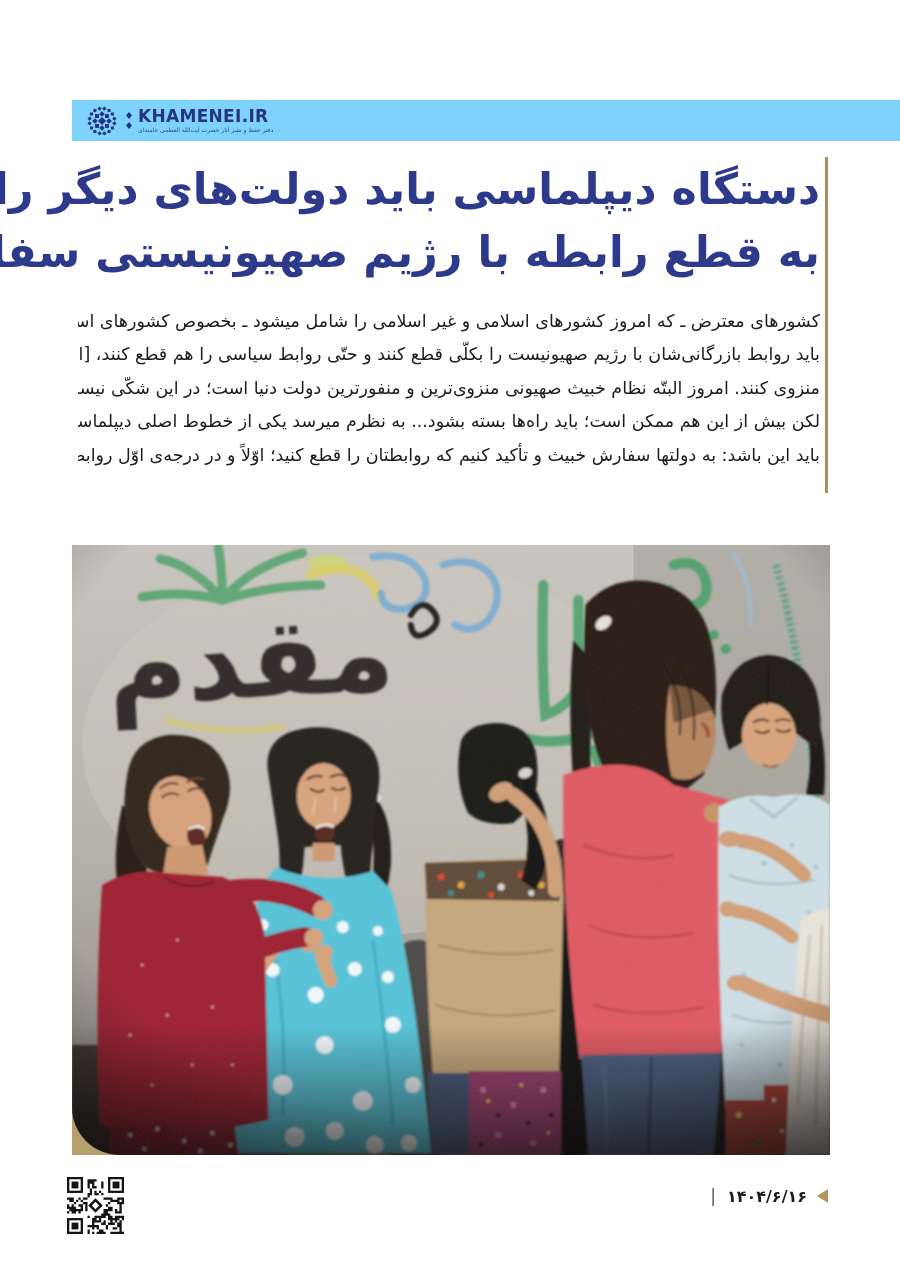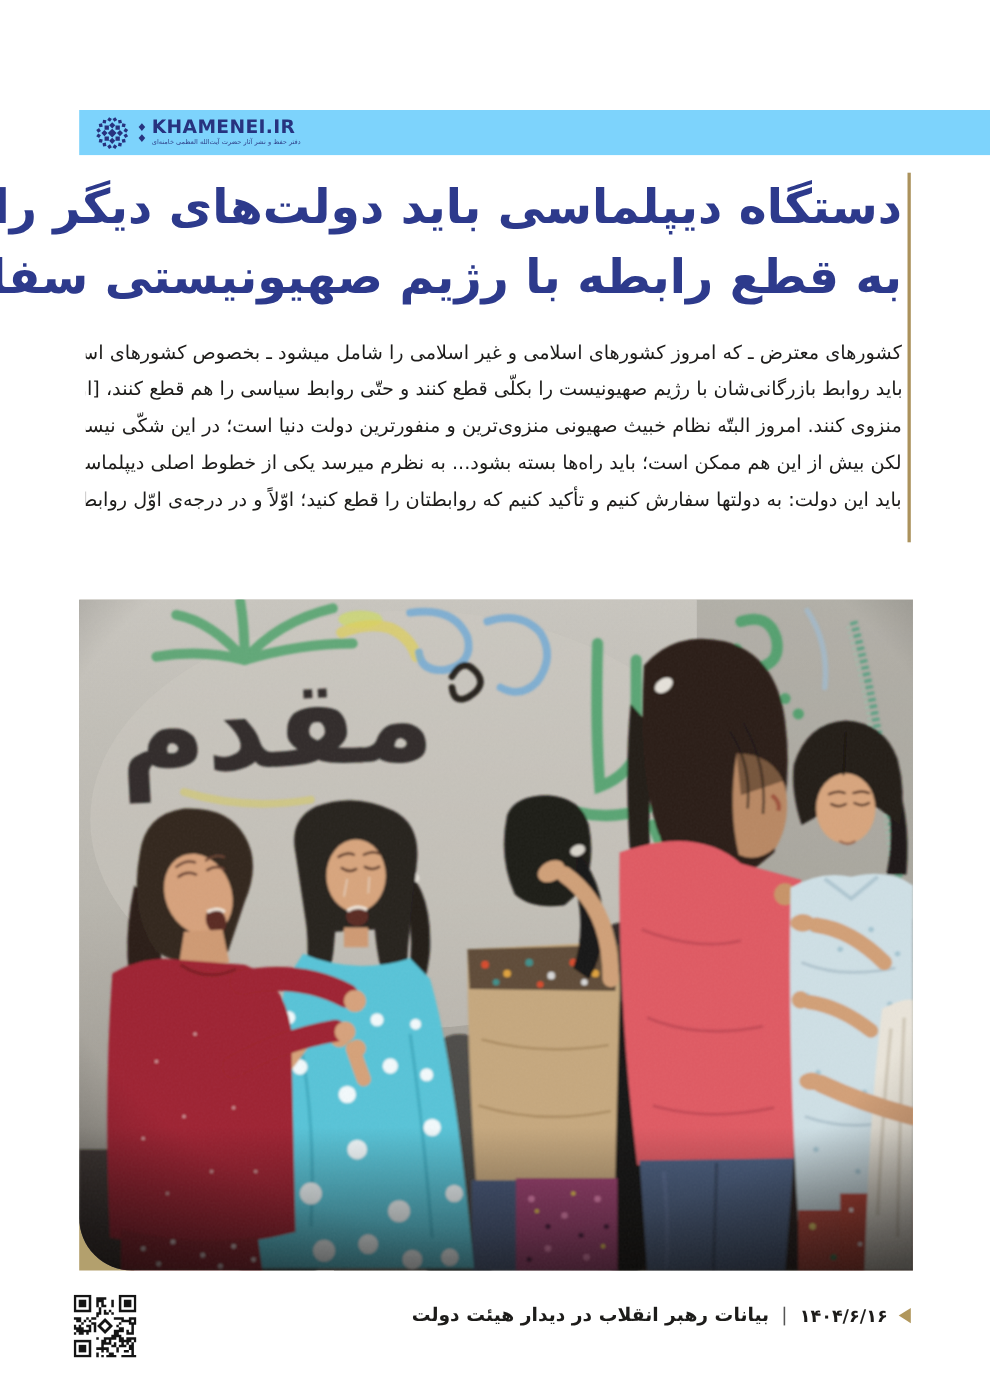--- a/index.html
+++ b/index.html
@@ -94,21 +94,21 @@
   <div class="title">
     <div>دستگاه دیپلماسی باید دولت‌های دیگر را</div>
     <div>به قطع رابطه با رژیم صهیونیستی سفارش کند</div>
   </div>
 
   <div class="body-text">
     <div class="body-line">کشورهای معترض ـ که امروز کشورهای اسلامی و غیر اسلامی را شامل میشود ـ بخصوص کشورهای اسلامی</div>
     <div class="body-line">باید روابط بازرگانی‌شان با رژیم صهیونیست را بکلّی قطع کنند و حتّی روابط سیاسی را هم قطع کنند، [او را]</div>
     <div class="body-line">منزوی کنند. امروز البتّه نظام خبیث صهیونی منزوی‌ترین و منفورترین دولت دنیا است؛ در این شکّی نیست</div>
     <div class="body-line">لکن بیش از این هم ممکن است؛ باید راه‌ها بسته بشود... به نظرم میرسد یکی از خطوط اصلی دیپلماسی ما</div>
-    <div class="body-line">باید این دولت: به دولتها سفارش کنیم و تأکید کنیم که روابطتان را قطع کنید؛ اوّلاً و در درجه‌ی اوّل روابط</div>
+    <div class="body-line">باید این باشد: به دولتها سفارش خبیث و تأکید کنیم که روابطتان را قطع کنید؛ اوّلاً و در درجه‌ی اوّل روابط</div>
   </div>
 
   <div class="photo-gold-corner"></div>
 
   <div class="photo">
     <svg viewBox="0 0 756 610" preserveAspectRatio="none">
       <defs>
         <linearGradient id="wg" x1="0" y1="0" x2="0" y2="1">
           <stop offset="0" stop-color="#c9c6bf"></stop>
             <stop offset=".45" stop-color="#b9b6ae"></stop>
@@ -444,16 +444,15 @@
           <path d="M27.5,20.5 L34.5,27.5 27.5,34.5 20.5,27.5Z" fill="#141414"></path>
           <path d="M27.5,24 L31,27.5 27.5,31 24,27.5Z" fill="#fff"></path>
         </g>
       </svg>
   </div>
 
   <div class="footer-row">
     <span class="footer-arrow"></span>
     <span class="footer-date">۱۴۰۴/۶/۱۶</span>
     <span class="footer-sep">|</span>
-    <span class="footer-caption">بیانات رهبر انقلاب در دیدار هیئت دولت</span>
   </div>
 
 </div>
 
 </body></html>

